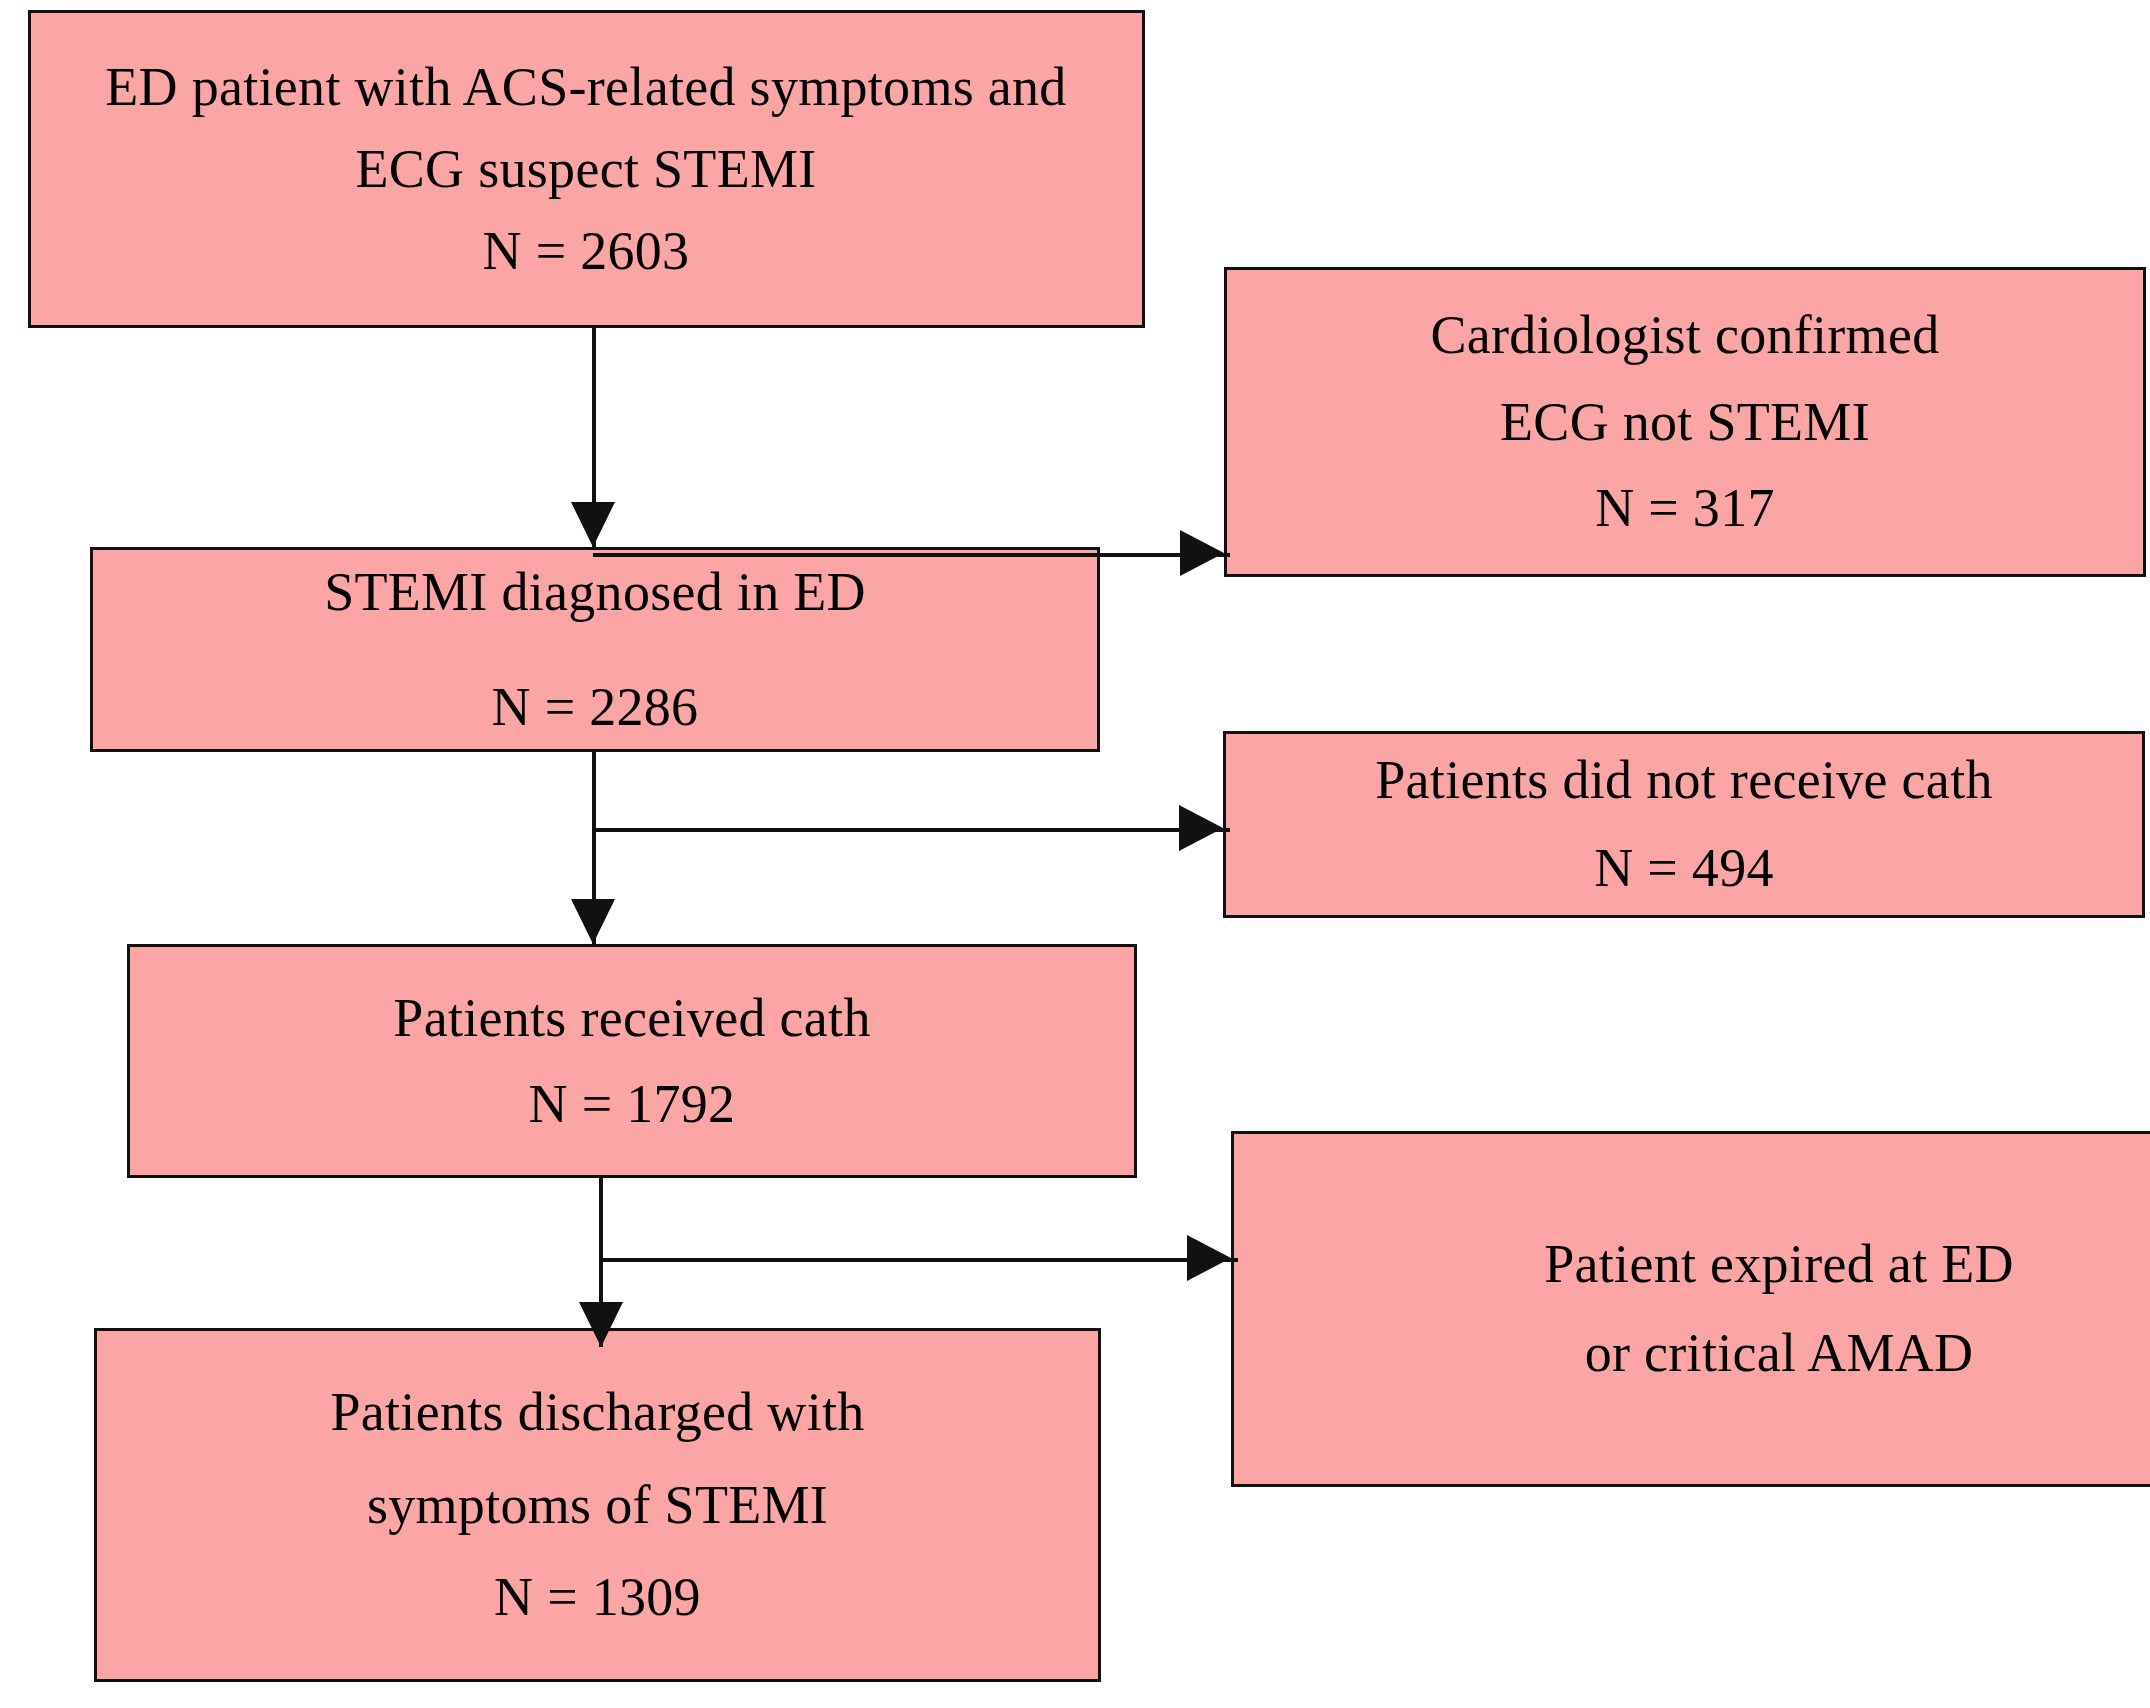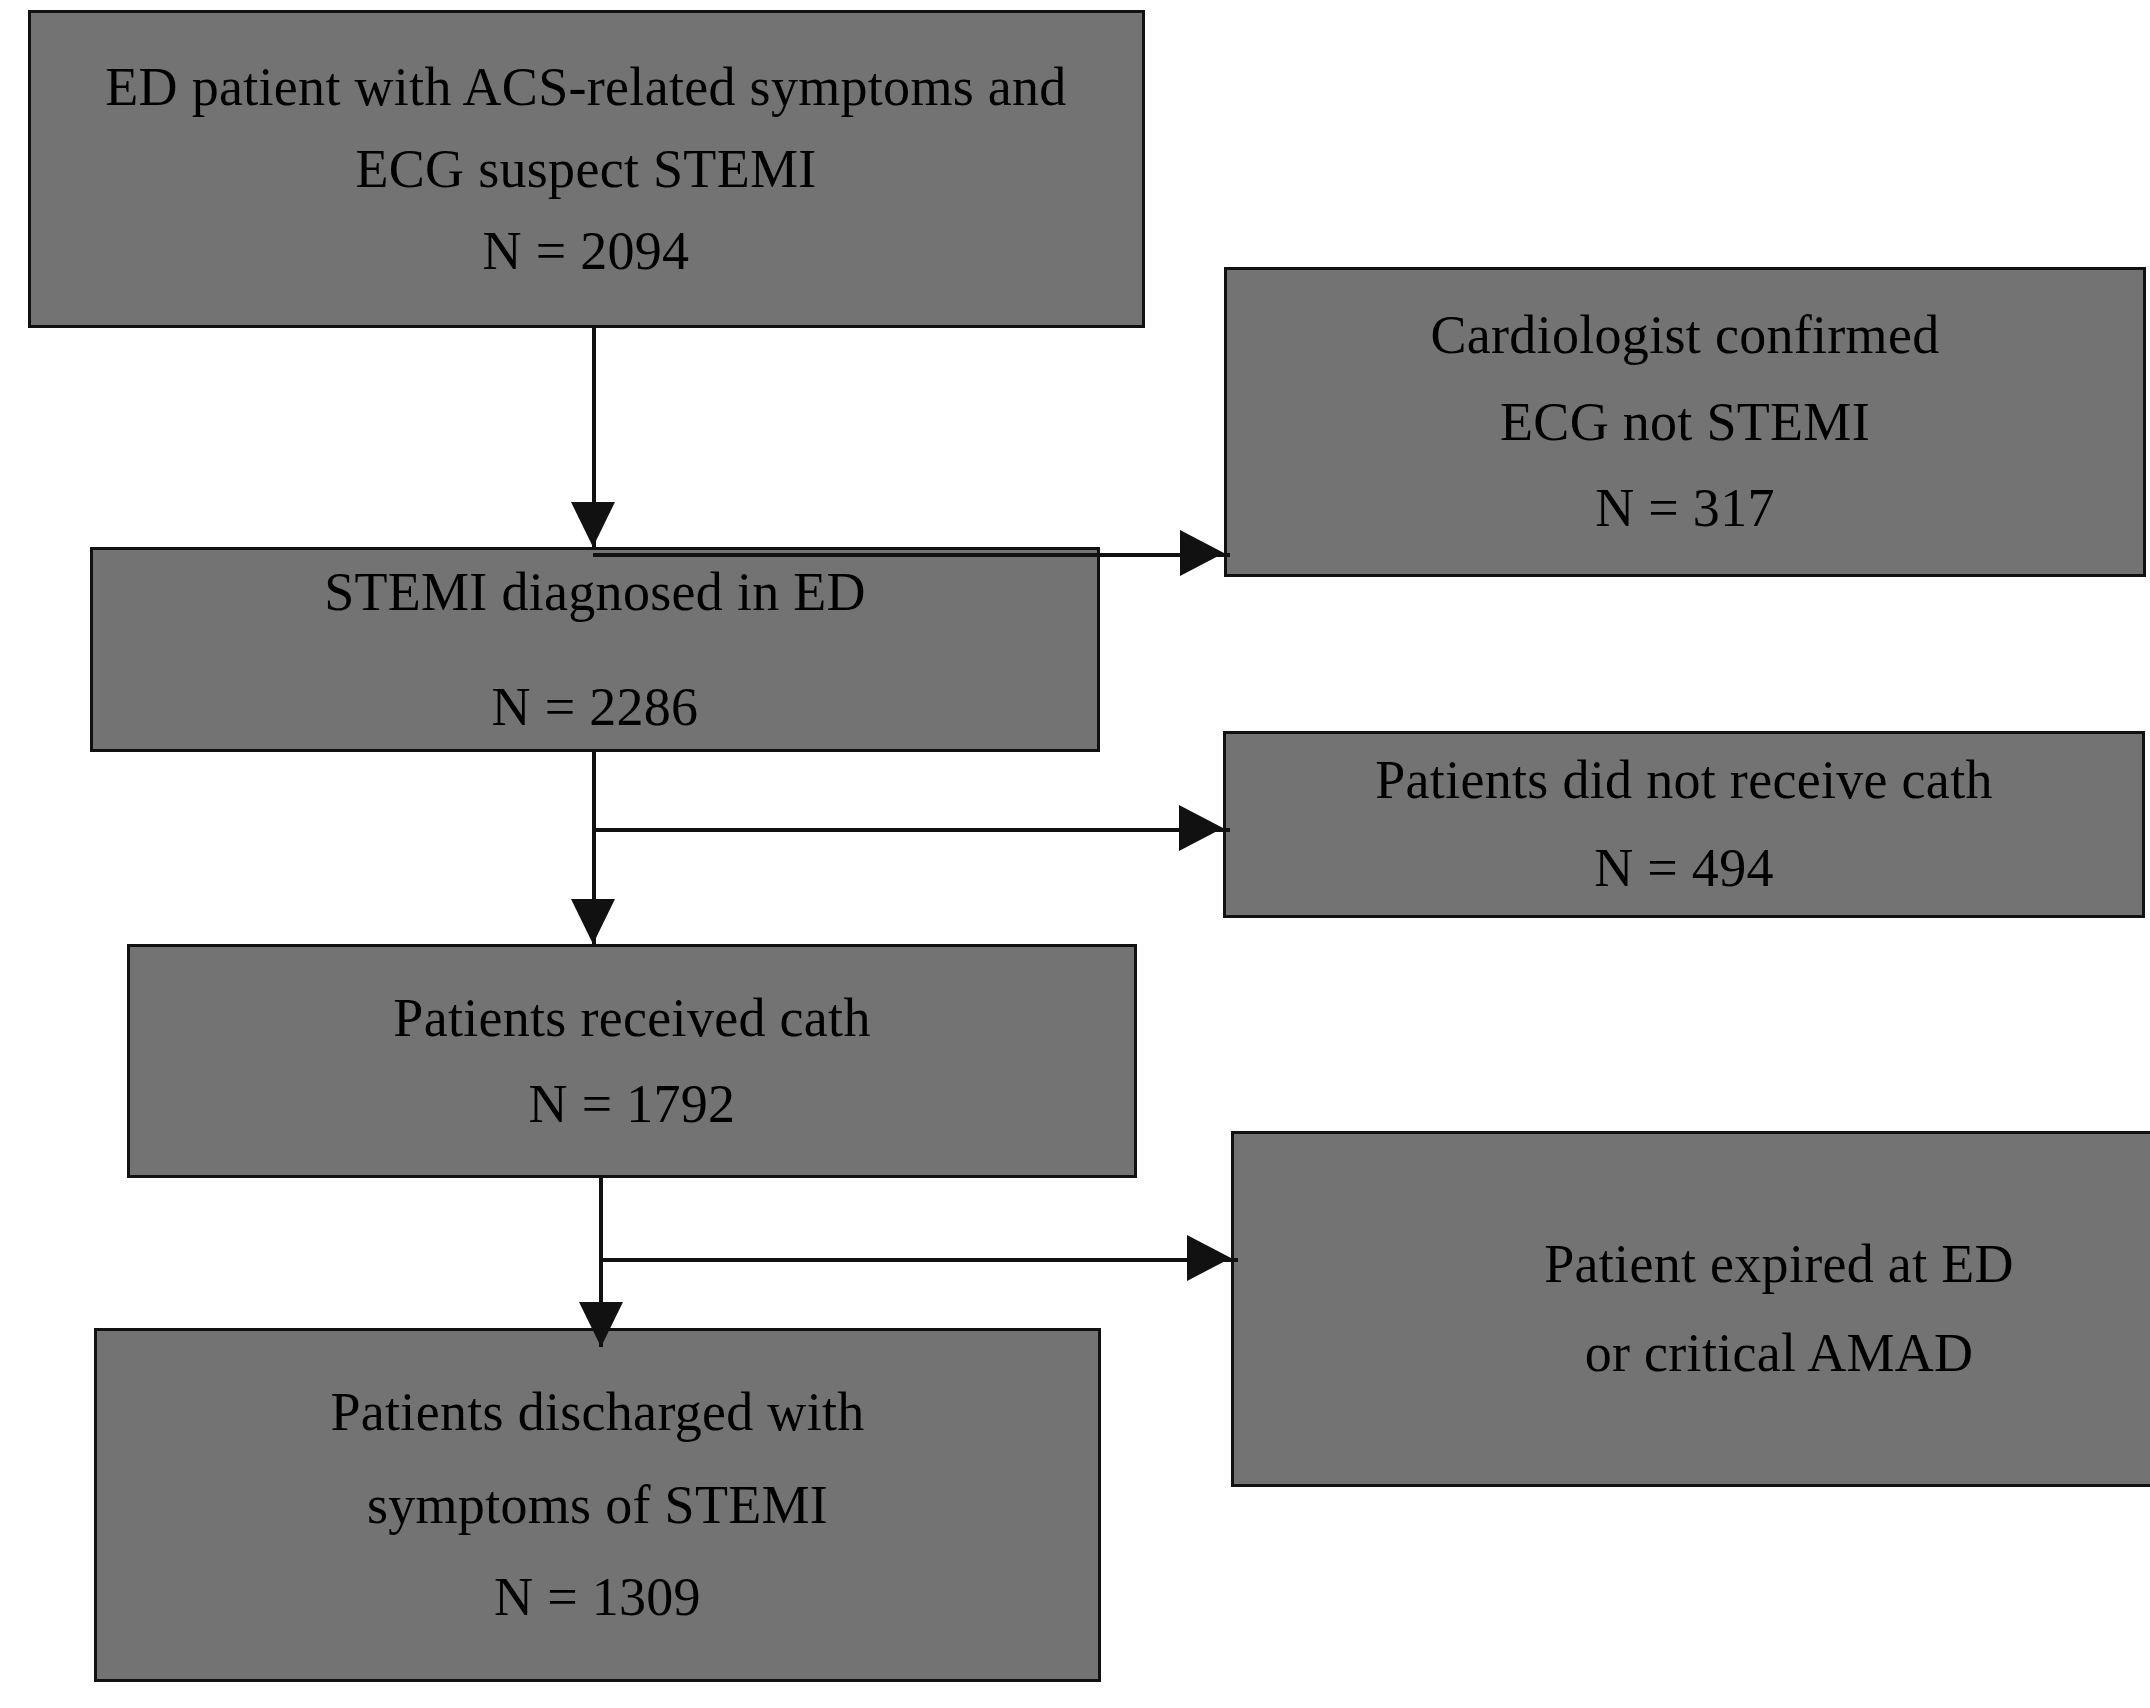--- a/index.html
+++ b/index.html
@@ -16,21 +16,21 @@
     position: relative;
     width: 2151px;
     height: 1708px;
     background: #ffffff;
     overflow: hidden;
   }
   .node {
     position: absolute;
     box-sizing: border-box;
     border: 3.1px solid #111111;
-    background: #737373;
+    background: #fca5a5;
     display: flex;
     flex-direction: column;
     align-items: center;
     justify-content: center;
     text-align: center;
   }
   .node .line {
     display: block;
     white-space: nowrap;
     font-size: 53px;
@@ -102,21 +102,21 @@
   #c3-harrow { left: 1187px; top: 1235px; }
 </style>
 </head>
 <body>
 
 <div id="canvas">
 
   <div class="node" id="node-source">
     <span class="line">ED patient with ACS-related symptoms and</span>
     <span class="line">ECG suspect STEMI</span>
-    <span class="line">N = 2094</span>
+    <span class="line">N = 2603</span>
   </div>
 
   <div class="node" id="node-stemi">
     <span class="line">STEMI diagnosed in ED</span>
     <span class="line">N = 2286</span>
   </div>
 
   <div class="node" id="node-cath">
     <span class="line">Patients received cath</span>
     <span class="line">N = 1792</span>

